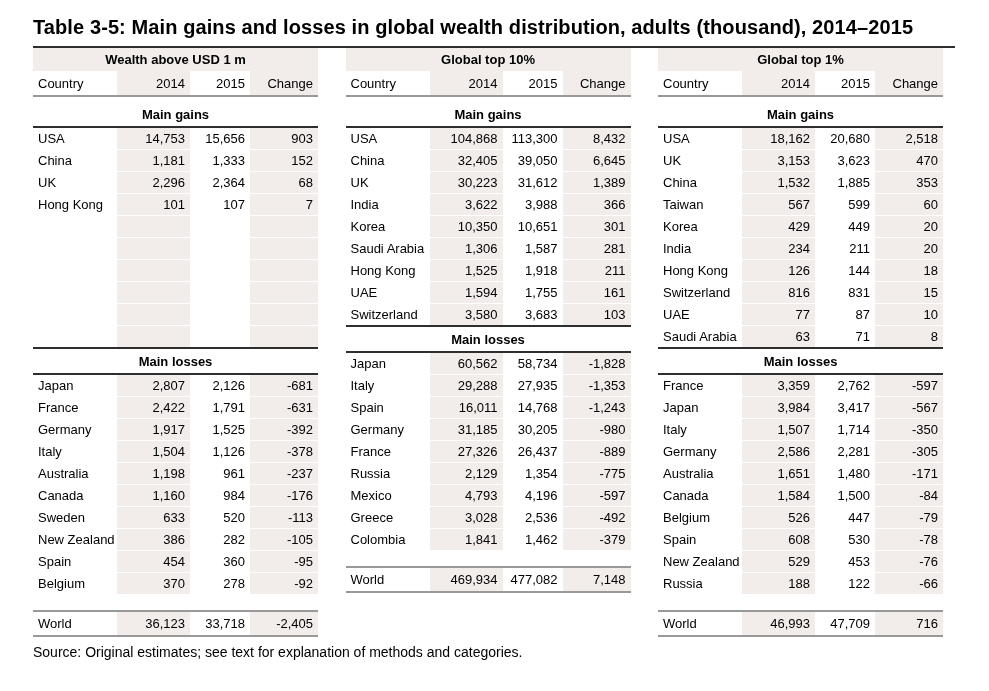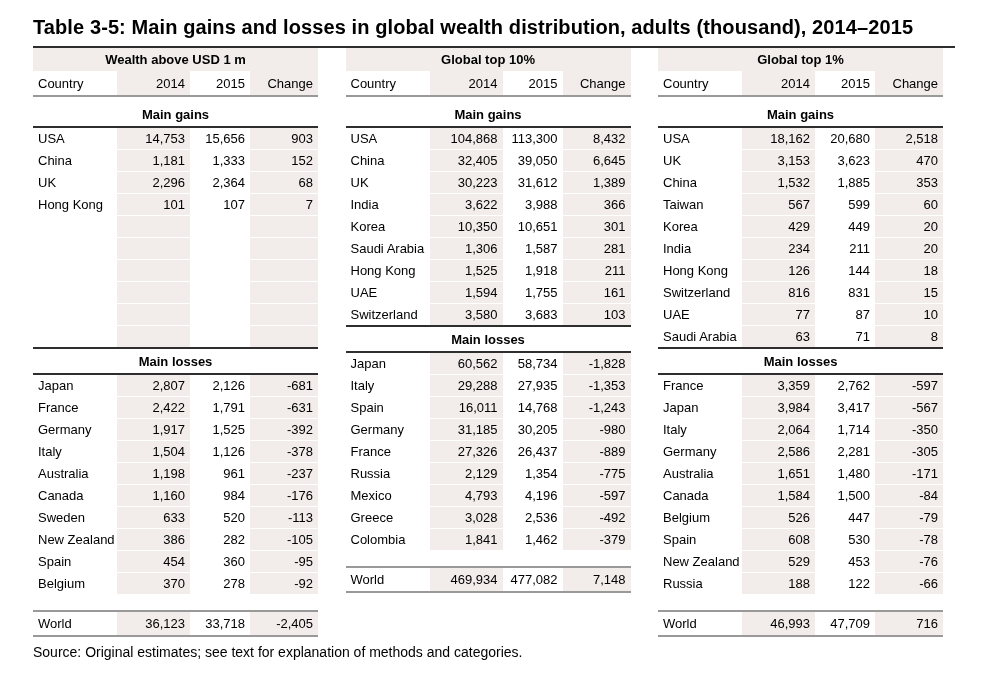--- a/index.html
+++ b/index.html
@@ -520,21 +520,21 @@
               <td class="c3 stripe">-597</td>
             </tr>
             <tr>
               <td class="c0">Japan</td>
               <td class="c1 stripe">3,984</td>
               <td class="c2">3,417</td>
               <td class="c3 stripe">-567</td>
             </tr>
             <tr>
               <td class="c0">Italy</td>
-              <td class="c1 stripe">2,064</td>
+              <td class="c1 stripe">1,507</td>
               <td class="c2">1,714</td>
               <td class="c3 stripe">-350</td>
             </tr>
             <tr>
               <td class="c0">Germany</td>
               <td class="c1 stripe">2,586</td>
               <td class="c2">2,281</td>
               <td class="c3 stripe">-305</td>
             </tr>
             <tr>

